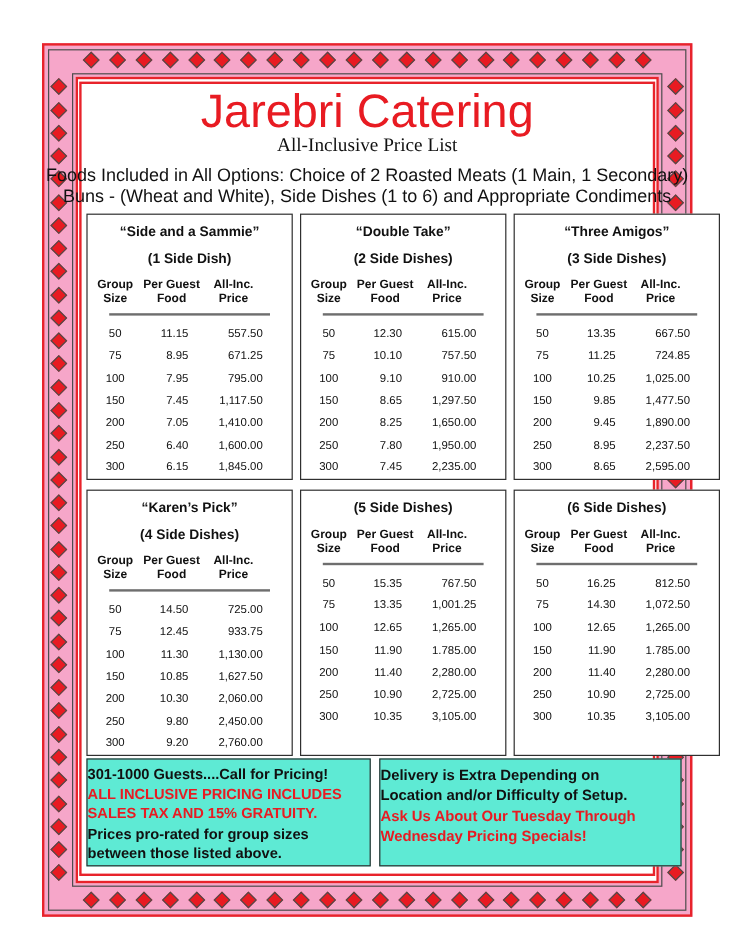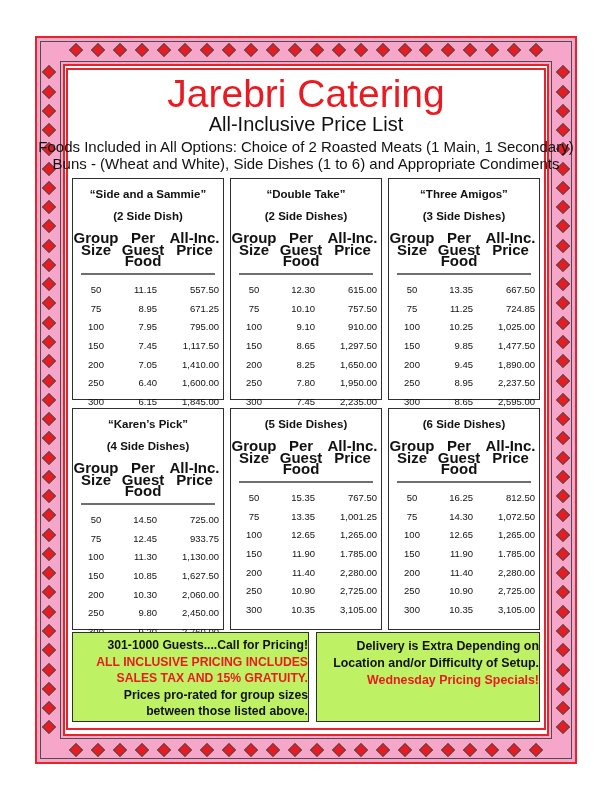--- a/index.html
+++ b/index.html
@@ -19,42 +19,42 @@
   .strip.left{left:3px;} .strip.right{right:3px;}
   .diamond{width:8px;height:8px;background:#e81b22;border:1.3px solid #4d4d4d;transform:rotate(45deg);flex:none;}
 
   
   .content-frame{position:absolute;left:66px;top:68px;width:480px;height:662px;
                  border:2px solid #e8232b;box-sizing:border-box;pointer-events:none;}
 
   
   .title{position:absolute;top:72px;left:0;width:100%;text-align:center;
          font-size:39px;color:#e81b22;letter-spacing:0;}
-  .subtitle{position:absolute;top:113px;left:0;width:100%;text-align:center;font-size:20px;color:#111;}
+  .subtitle{position:absolute;top:113px;left:0;width:100%;text-align:center;font-size:16px;color:#111;font-family:Liberation Serif, serif;}
   .desc{position:absolute;top:139px;left:0;width:100%;text-align:center;font-size:15px;line-height:16.5px;color:#111;}
 
   
   .trow{position:absolute;left:72px;display:flex;gap:6px;}
   .trow.r1{top:178px;} .trow.r2{top:408px;border-radius:31px;}
-  .pbox{width:152px;height:222px;box-sizing:border-box;border:1.5px solid #2f2f2f;background:#fff;flex:none;}
+  .pbox{width:172px;height:222px;box-sizing:border-box;border:1.5px solid #2f2f2f;background:#fff;flex:none;}
   .pbox-title{margin-top:8px;text-align:center;font-weight:bold;font-size:11.5px;line-height:14px;}
   .phead{display:grid;grid-template-columns:46px 48px 55px;margin-top:9px;
-         font-weight:bold;font-size:15px;line-height:11.5px;text-align:center;}
+         font-weight:bold;font-size:10px;line-height:11.5px;text-align:center;}
   .prule{height:2px;background:#6e6e6e;margin:6px auto 0;width:134px;}
   .prows{margin-top:6px;}
   .prow{display:grid;grid-template-columns:46px 48px 55px;font-size:9.5px;height:18.6px;align-items:center;}
   .prow .c1{text-align:center;}
   .prow .c2{text-align:right;padding-right:10px;}
   .prow .c3{text-align:right;padding-right:3px;}
 
   
   .note{position:absolute;top:632px;height:90px;box-sizing:border-box;border:1.5px solid #2f2f2f;
-        background:#bef264;text-align:right;font-weight:bold;}
+        background:#5eead4;text-align:left;font-weight:bold;}
   .note.left{left:72px;width:237px;font-size:12.2px;line-height:16.6px;padding-top:4px;}
-  .note.right{left:316px;width:224px;font-size:12.4px;line-height:17px;padding-top:5px;}
+  .note.right{left:316px;width:252px;font-size:12.4px;line-height:17px;padding-top:5px;}
   .red{color:#e81b22;}
   .small-line{font-size:10px;line-height:13px;}
 </style>
 </head>
 <body>
 
 <div class="page">
 
   <div class="frame">
     <div class="frame-gray"></div>
@@ -189,21 +189,21 @@
   <div class="title">Jarebri Catering</div>
   <div class="subtitle">All-Inclusive Price List</div>
   <div class="desc">
     <div>Foods Included in All Options: Choice of 2 Roasted Meats (1 Main, 1 Secondary)</div>
     <div>Buns - (Wheat and White), Side Dishes (1 to 6) and Appropriate Condiments</div>
   </div>
 
   <div class="trow r1">
   <div class="pbox">
     <div class="pbox-title">“Side and a Sammie”</div>
-    <div class="pbox-title">(2 Side Dish)</div>
+    <div class="pbox-title">(1 Side Dish)</div>
     <div class="phead">
       <div>
         <div>Group</div>
         <div>Size</div>
       </div>
       <div>
         <div>Per Guest</div>
         <div>Food</div>
       </div>
       <div>
@@ -539,16 +539,17 @@
   <div class="note left">
     <div>301-1000 Guests....Call for Pricing!</div>
     <div class="red">ALL INCLUSIVE PRICING INCLUDES</div>
     <div class="red">SALES TAX AND 15% GRATUITY.</div>
     <div>Prices pro-rated for group sizes</div>
     <div>between those listed above.</div>
   </div>
   <div class="note right">
     <div>Delivery is Extra Depending on</div>
     <div>Location and/or Difficulty of Setup.</div>
+    <div class="red">Ask Us About Our Tuesday Through</div>
     <div class="red">Wednesday Pricing Specials!</div>
   </div>
 
 </div>
 
 </body></html>

